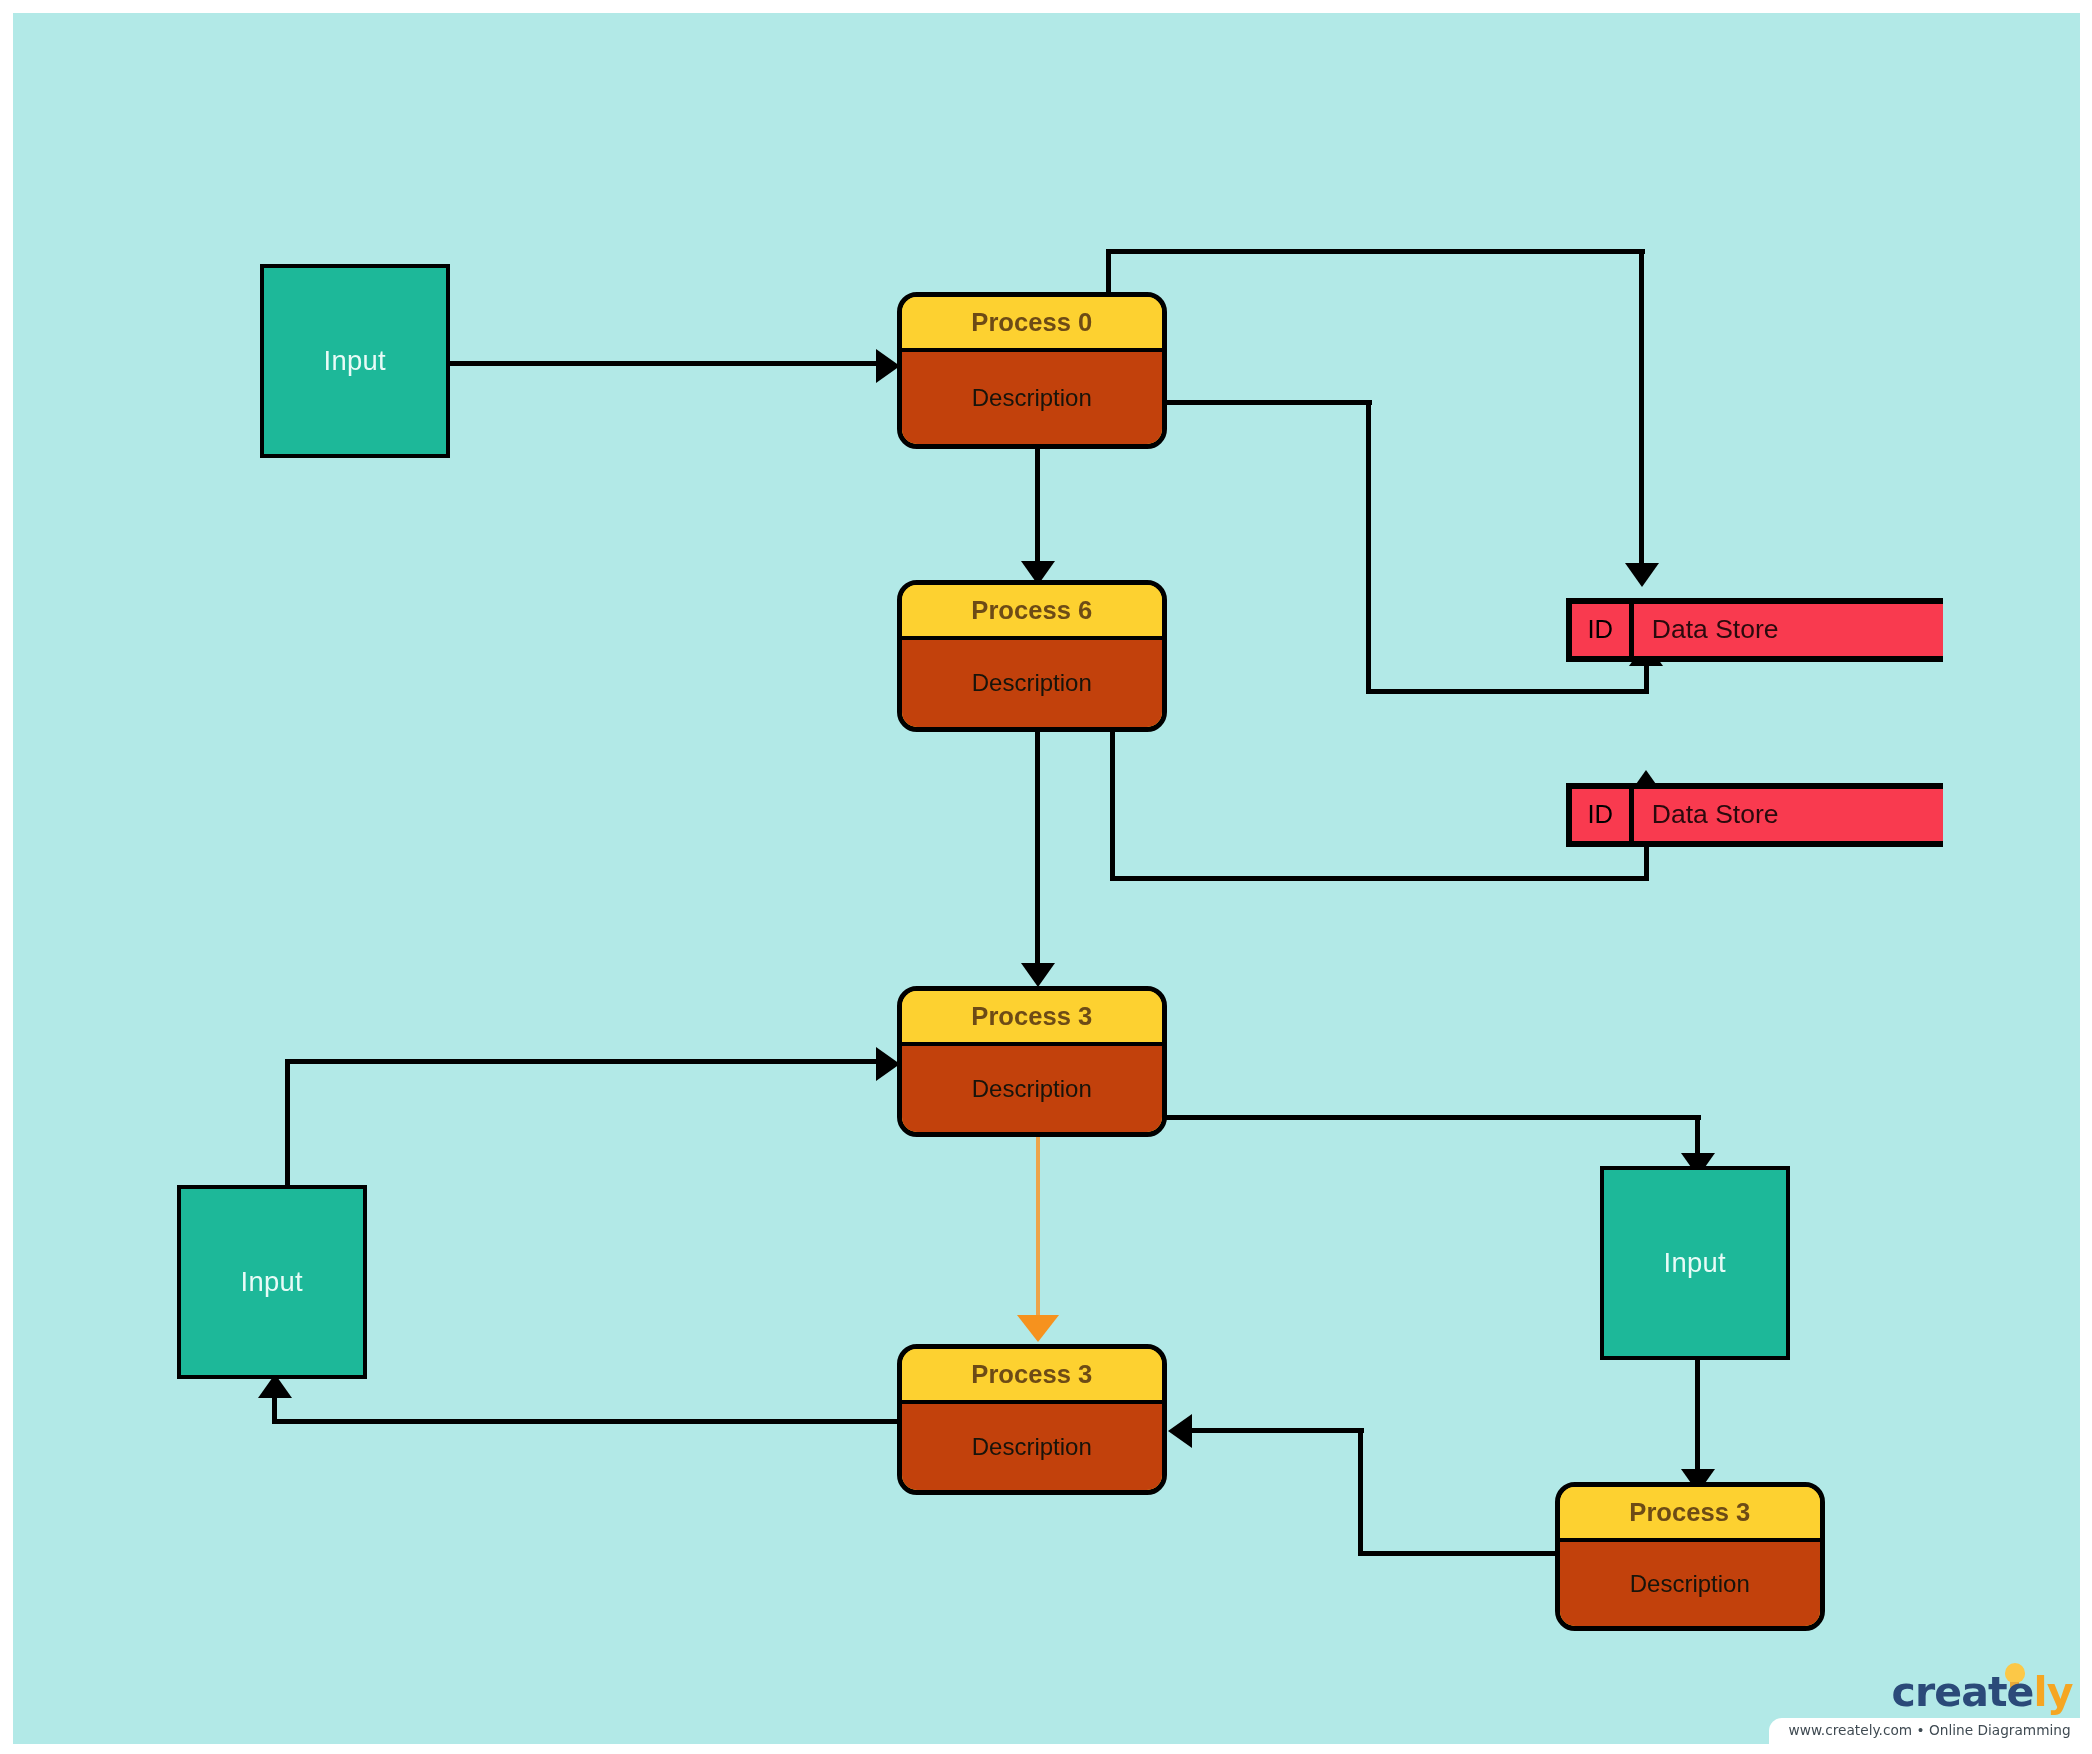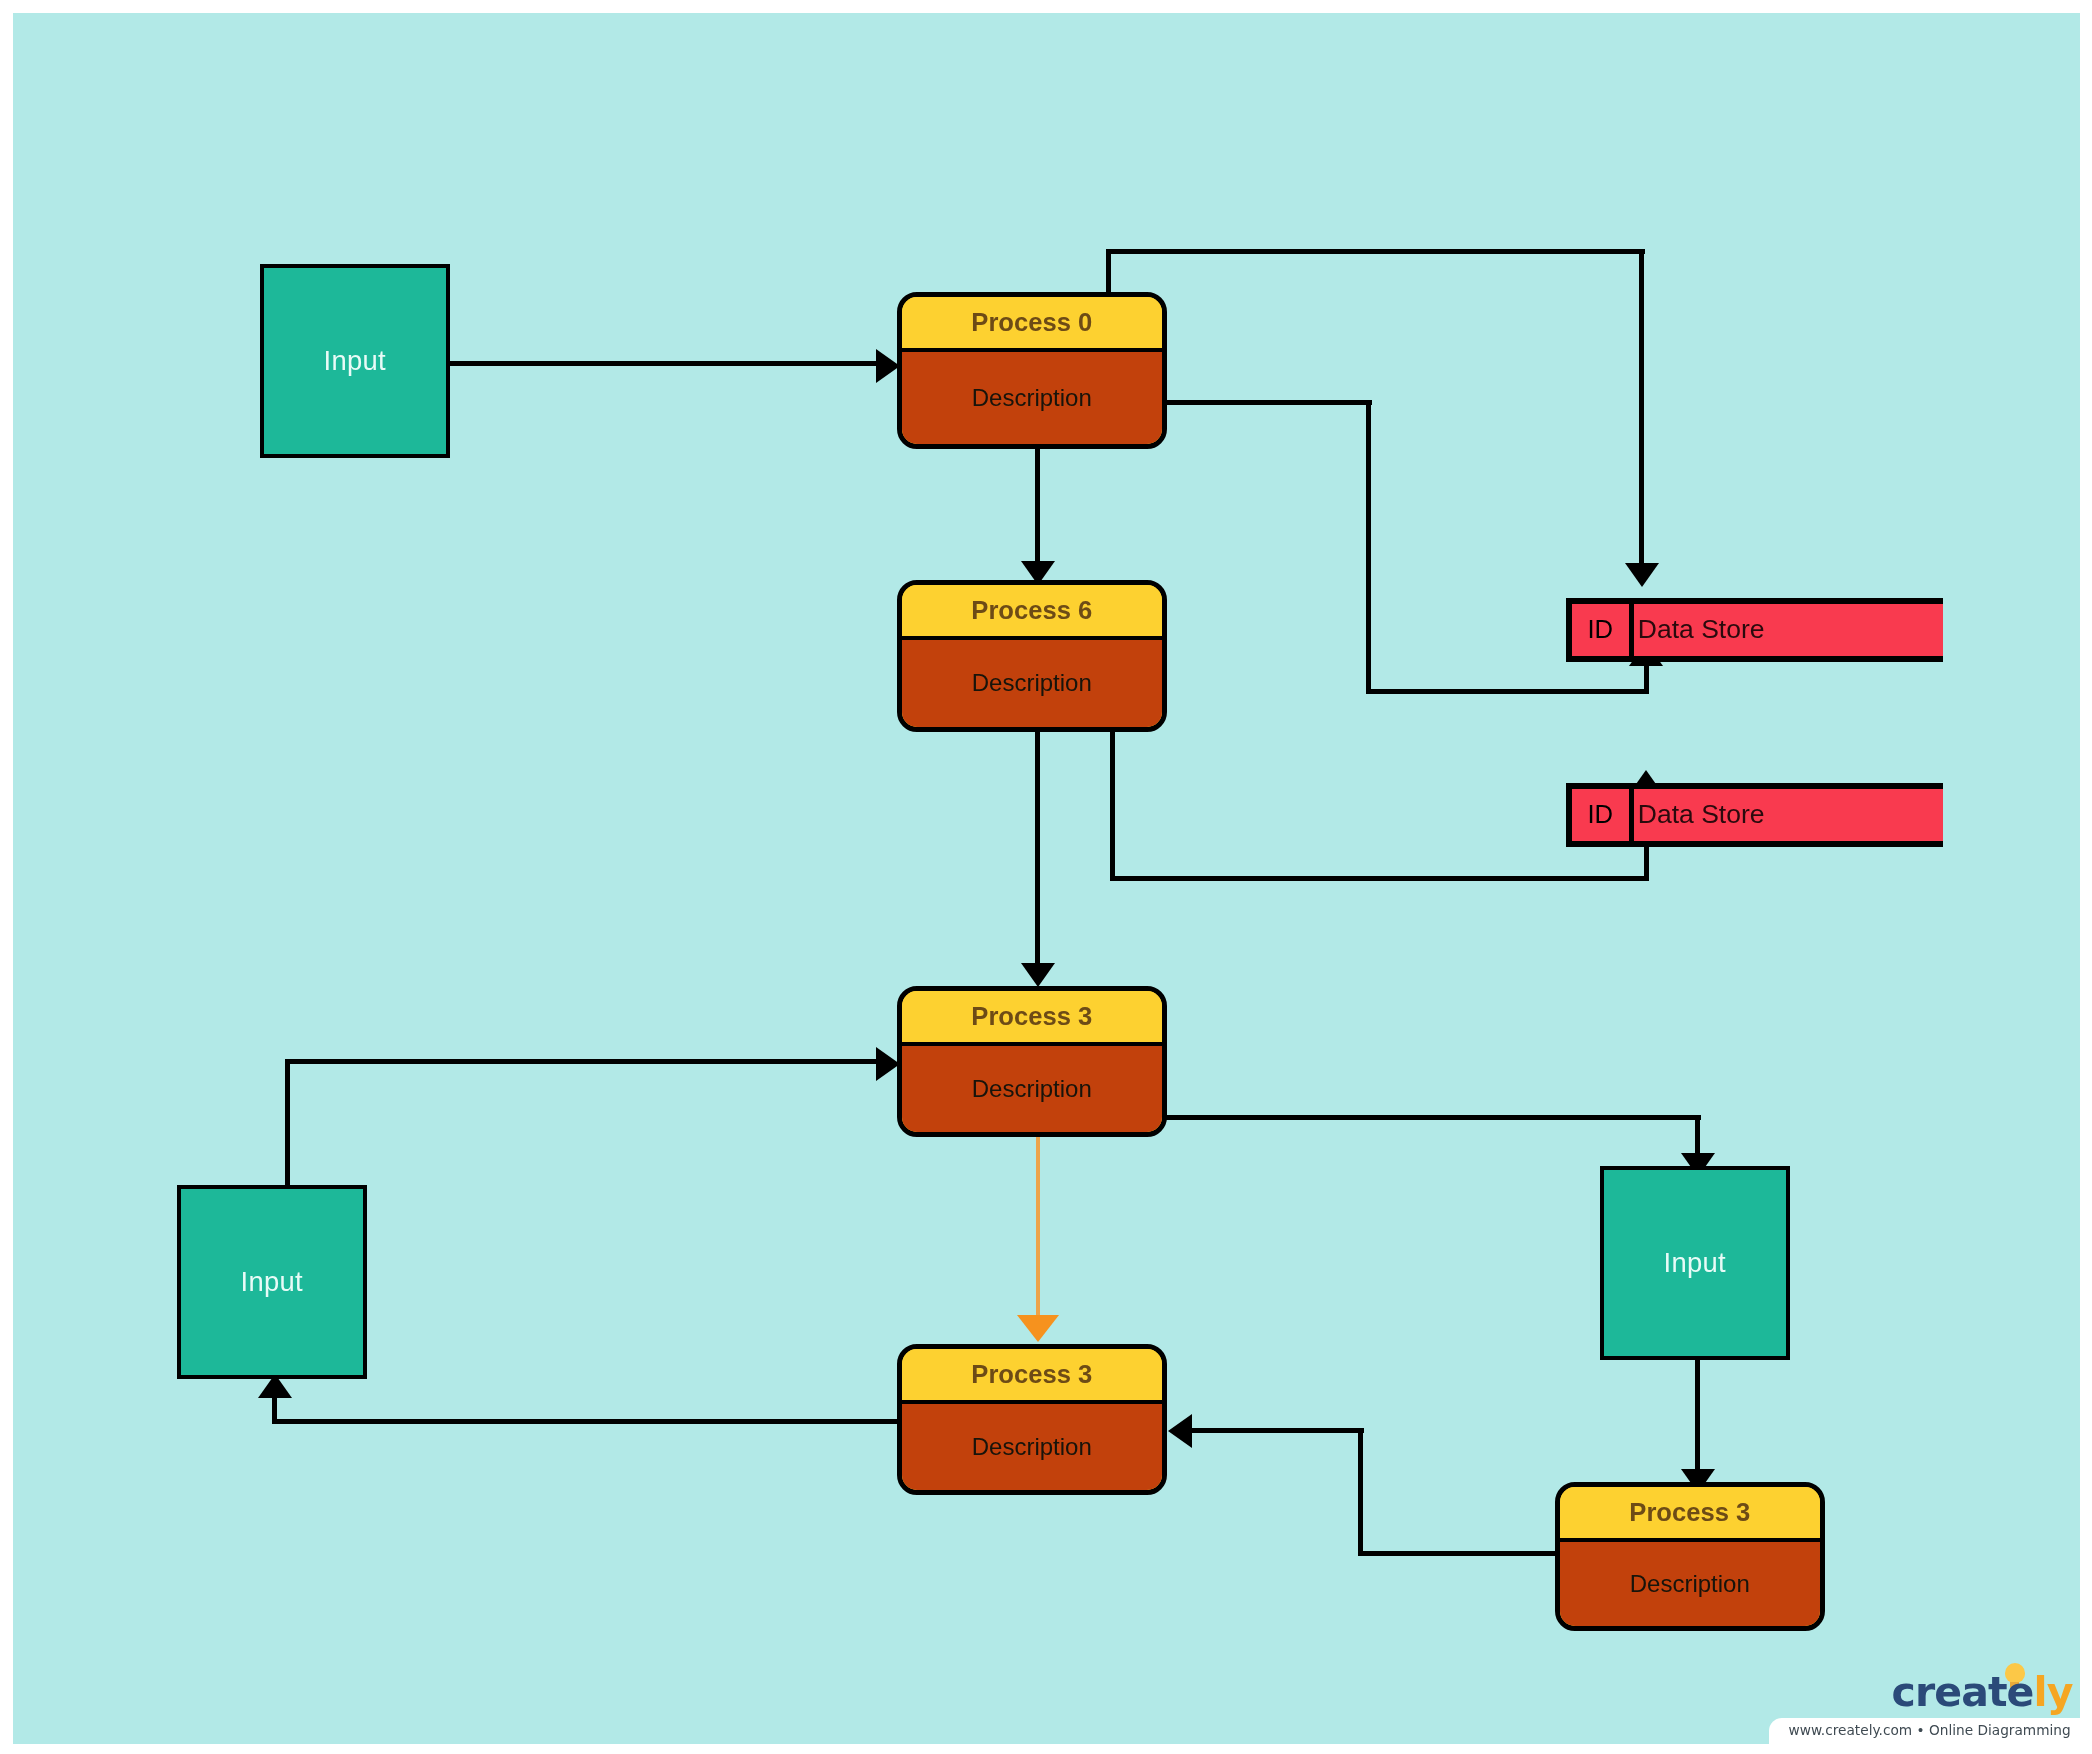--- a/index.html
+++ b/index.html
@@ -85,21 +85,21 @@
     display: flex;
     align-items: center;
     justify-content: center;
     color: #000000;
     font-size: 25.6px;
   }
   .datastore .ds-label {
     flex: 1;
     display: flex;
     align-items: center;
-    padding-left: 4px;
+    padding-left: 18px;
     color: #2a0a0d;
     font-size: 26.5px;
   }
   
   .conn-h, .conn-v {
     position: absolute;
     background: #000000;
   }
   .conn-h { height: 5.5px; }
   .conn-v { width: 5.5px; }

